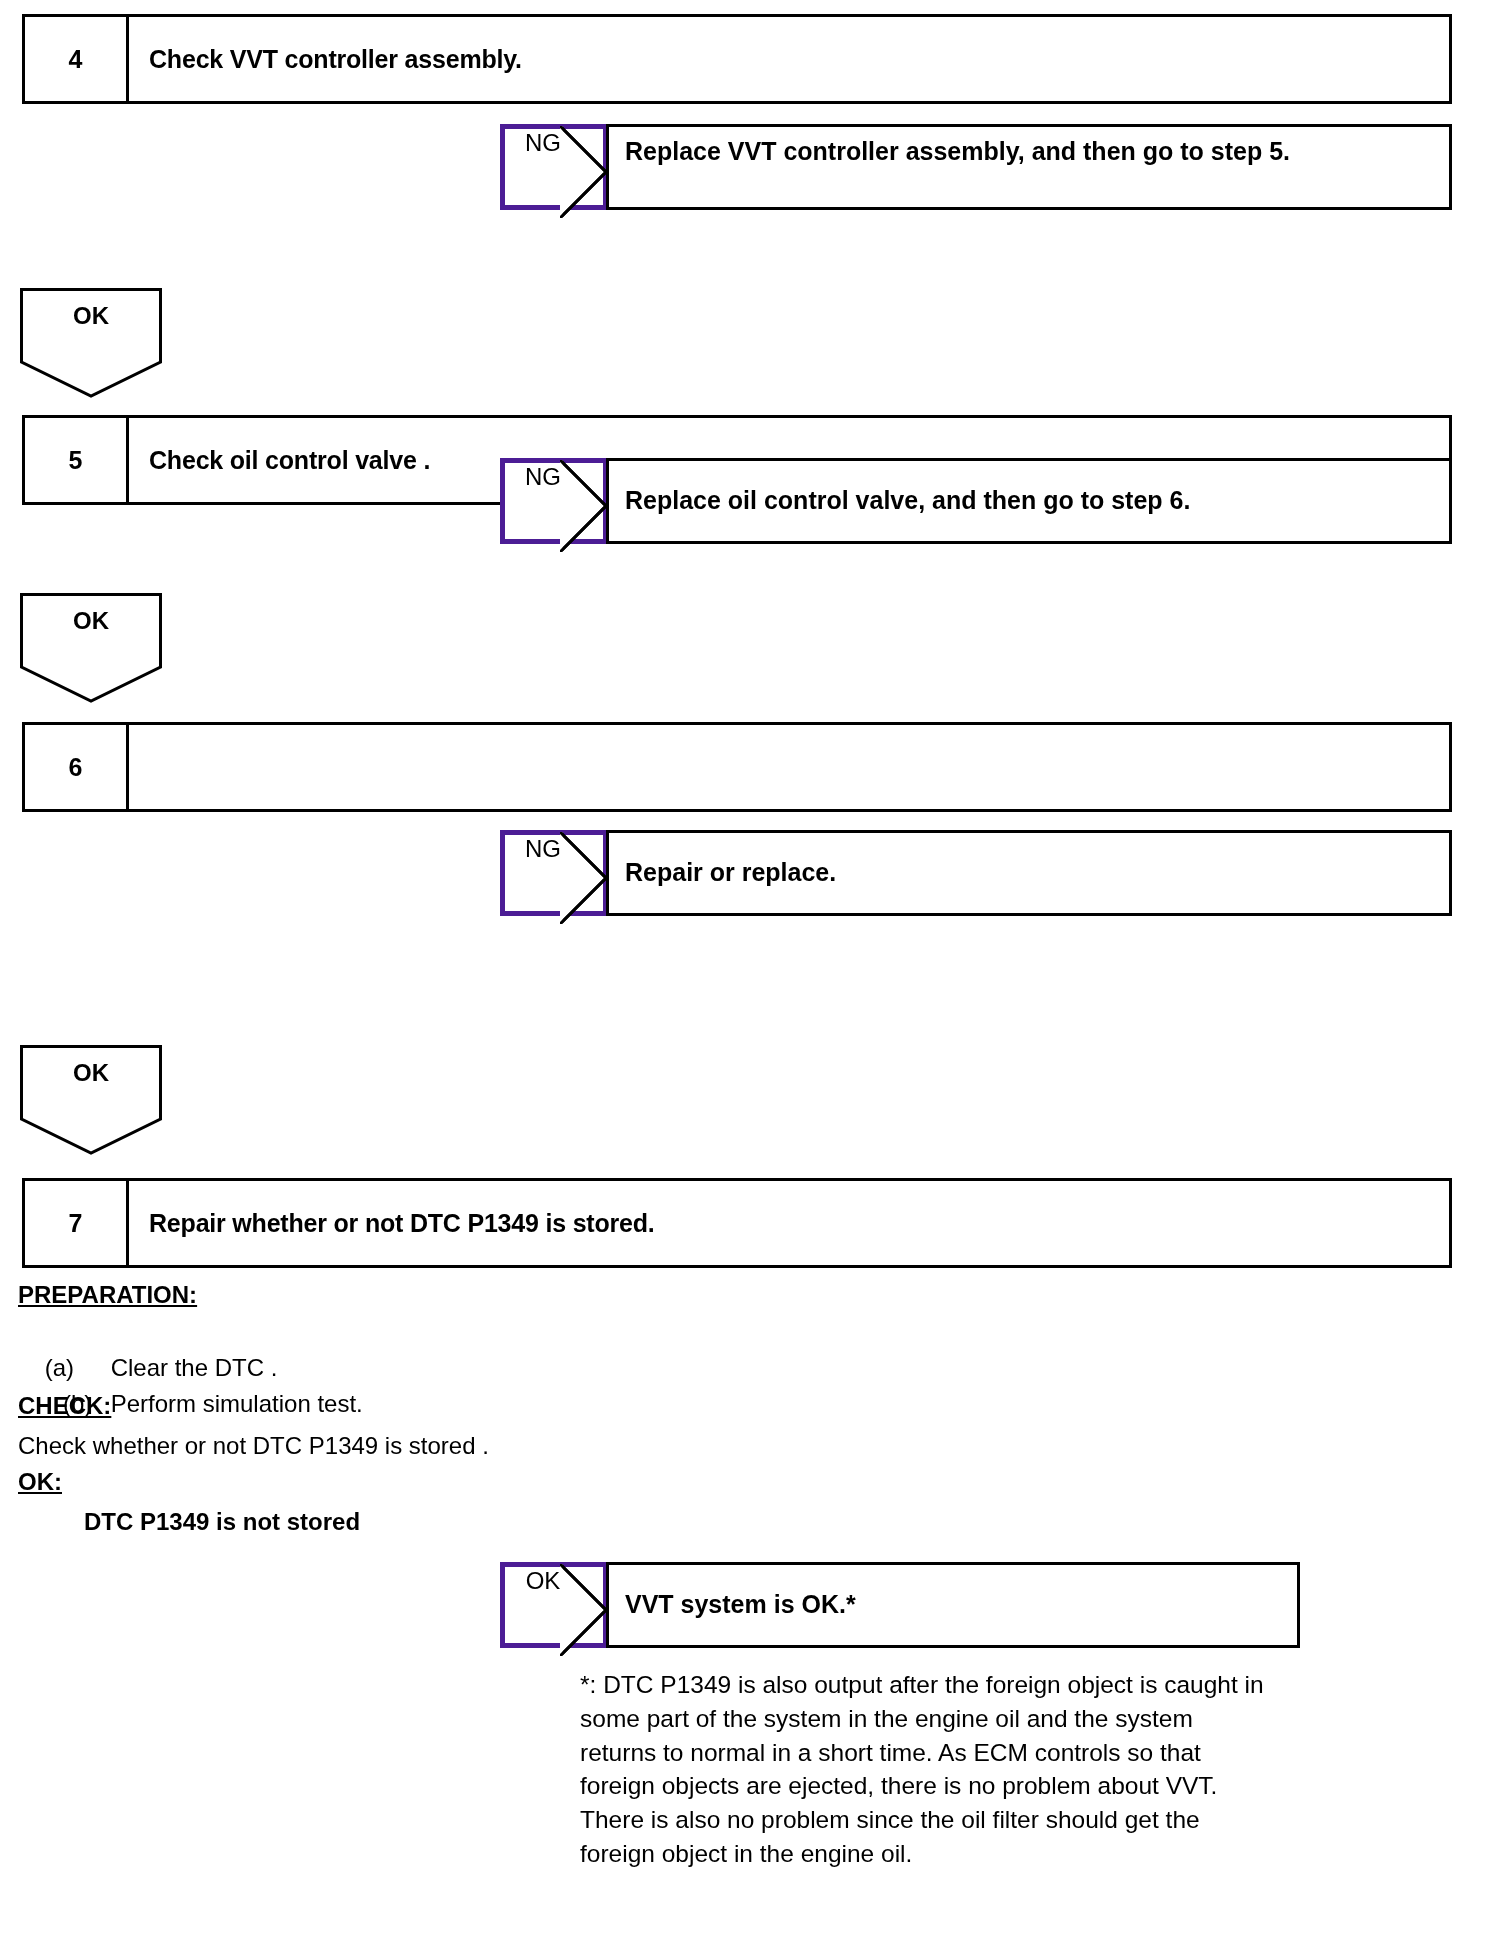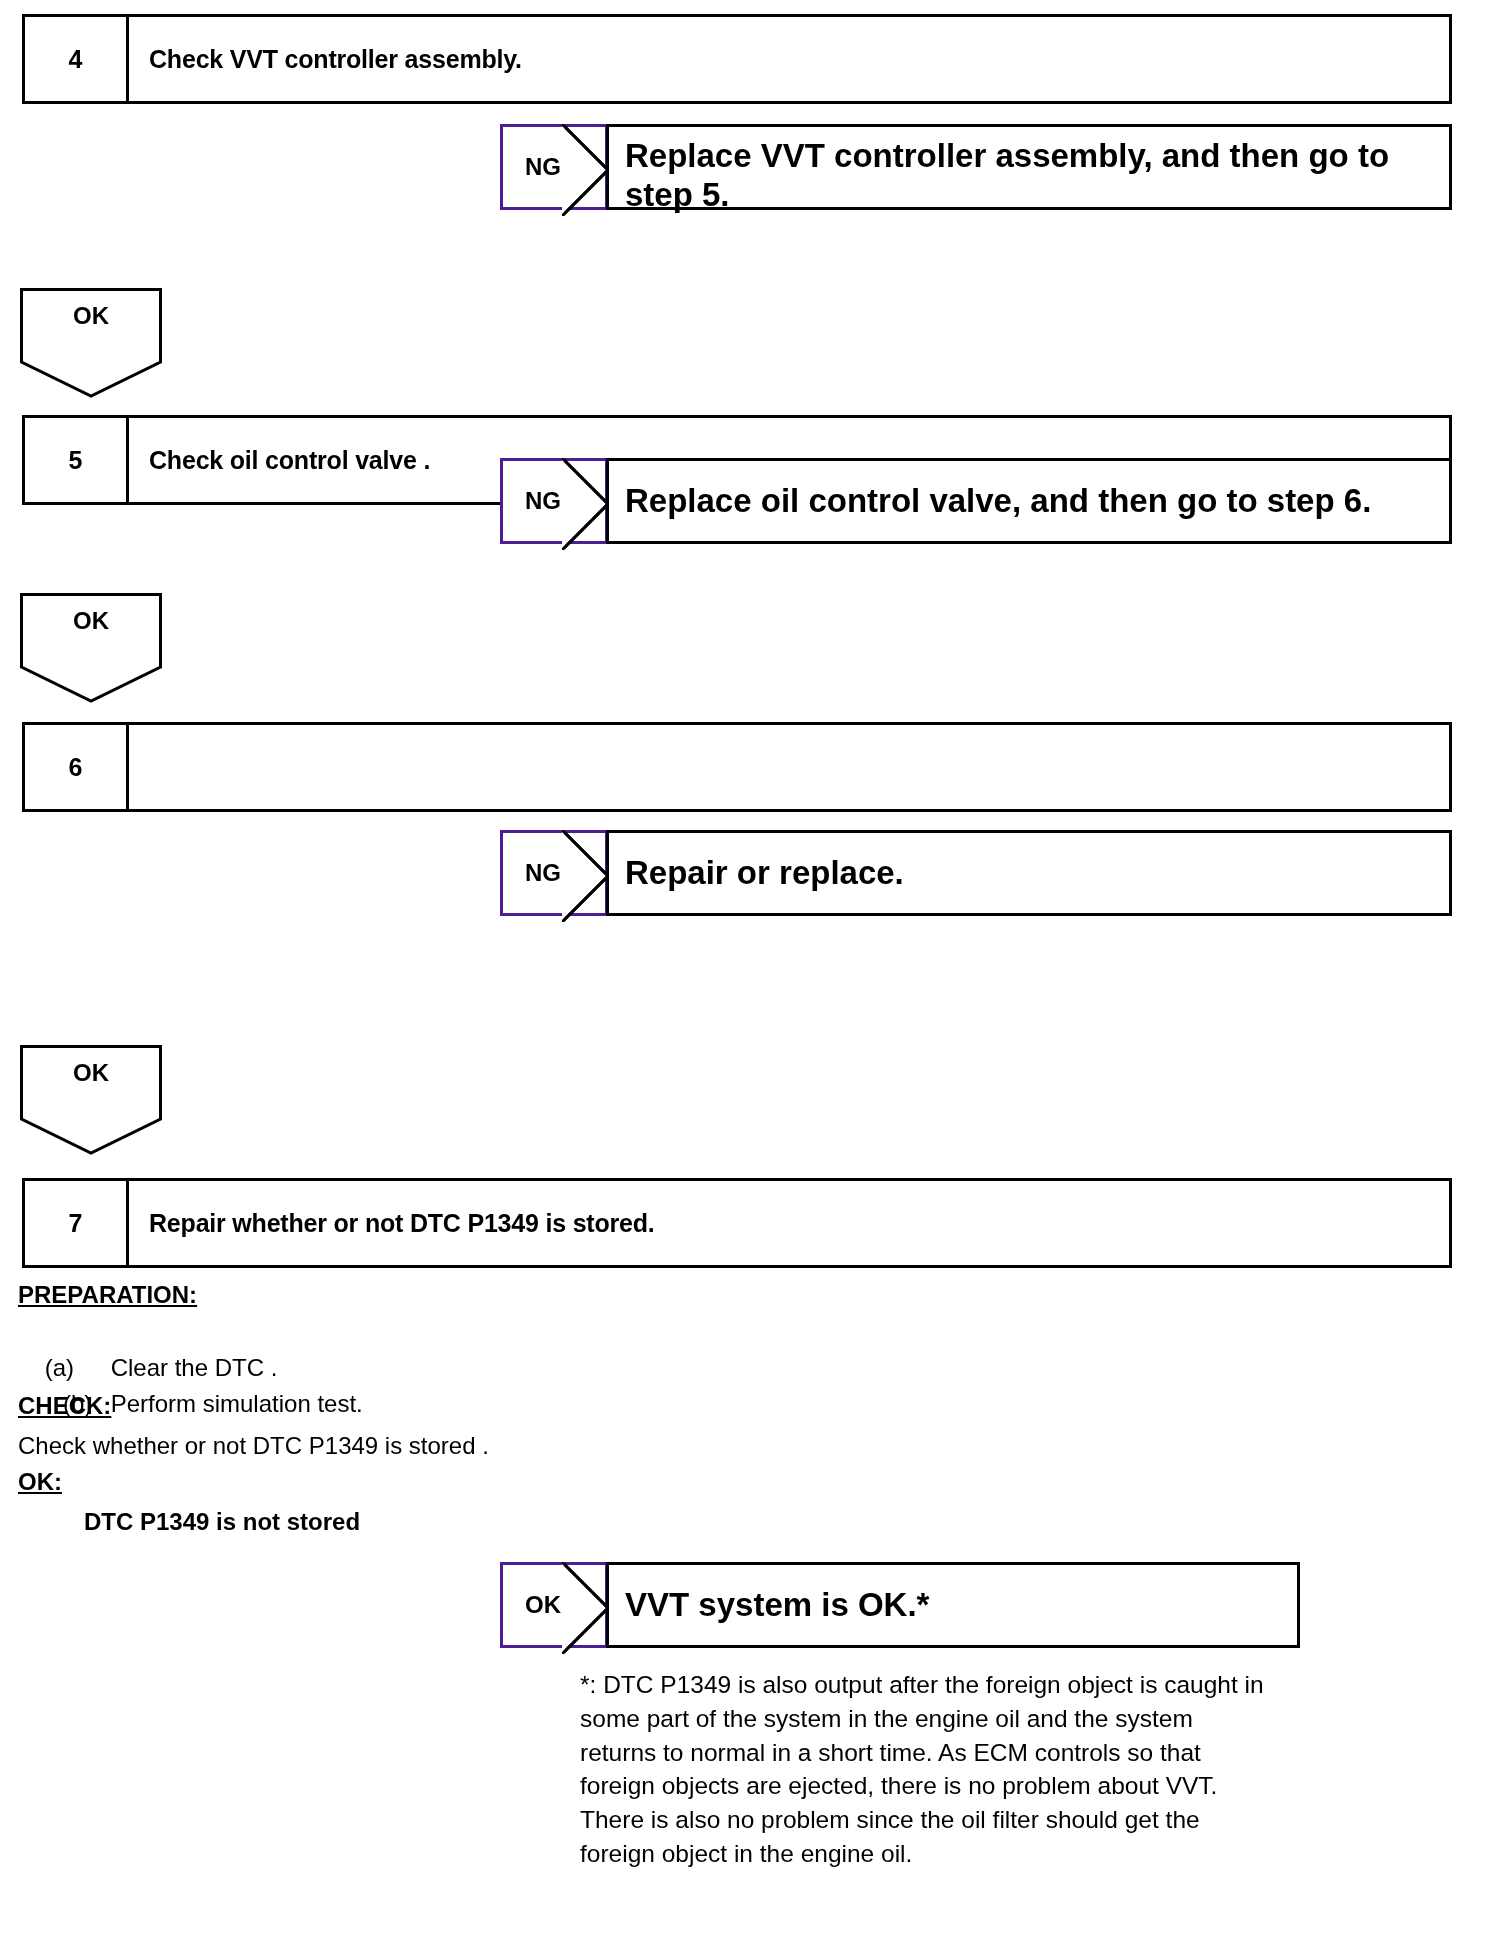--- a/index.html
+++ b/index.html
@@ -38,45 +38,45 @@
     align-items: center;
     padding-left: 20px;
     font-weight: bold;
     font-size: 25px;
     letter-spacing: -0.2px;
   }
 
   
   .tag-h {
     position: absolute;
-    border: 3px solid #4c1d95;
+    border: 5px solid #4c1d95;
     background: #fff;
-    font-weight: bold;
-    font-size: 24px;
-    display: flex;
-    align-items: center;
+    font-weight: normal;
+    font-size: 24px;
+    display: flex;
+    align-items: flex-start;
     justify-content: center;
   }
   .tag-h .lbl { margin-right: 22px; }
   .tag-h .pointer {
     position: absolute;
     right: -3px;
     top: -3px;
     bottom: -3px;
     width: 46px;
     overflow: visible;
   }
 
   
   .result-box {
     position: absolute;
     border: 3px solid #000;
     background: #fff;
     font-weight: bold;
-    font-size: 33px;
+    font-size: 25px;
     padding: 10px 14px 10px 16px;
     line-height: 1.18;
   }
 
   
   .tag-v {
     position: absolute;
   }
   .tag-v svg { display: block; }
   .tag-v .vlabel {

